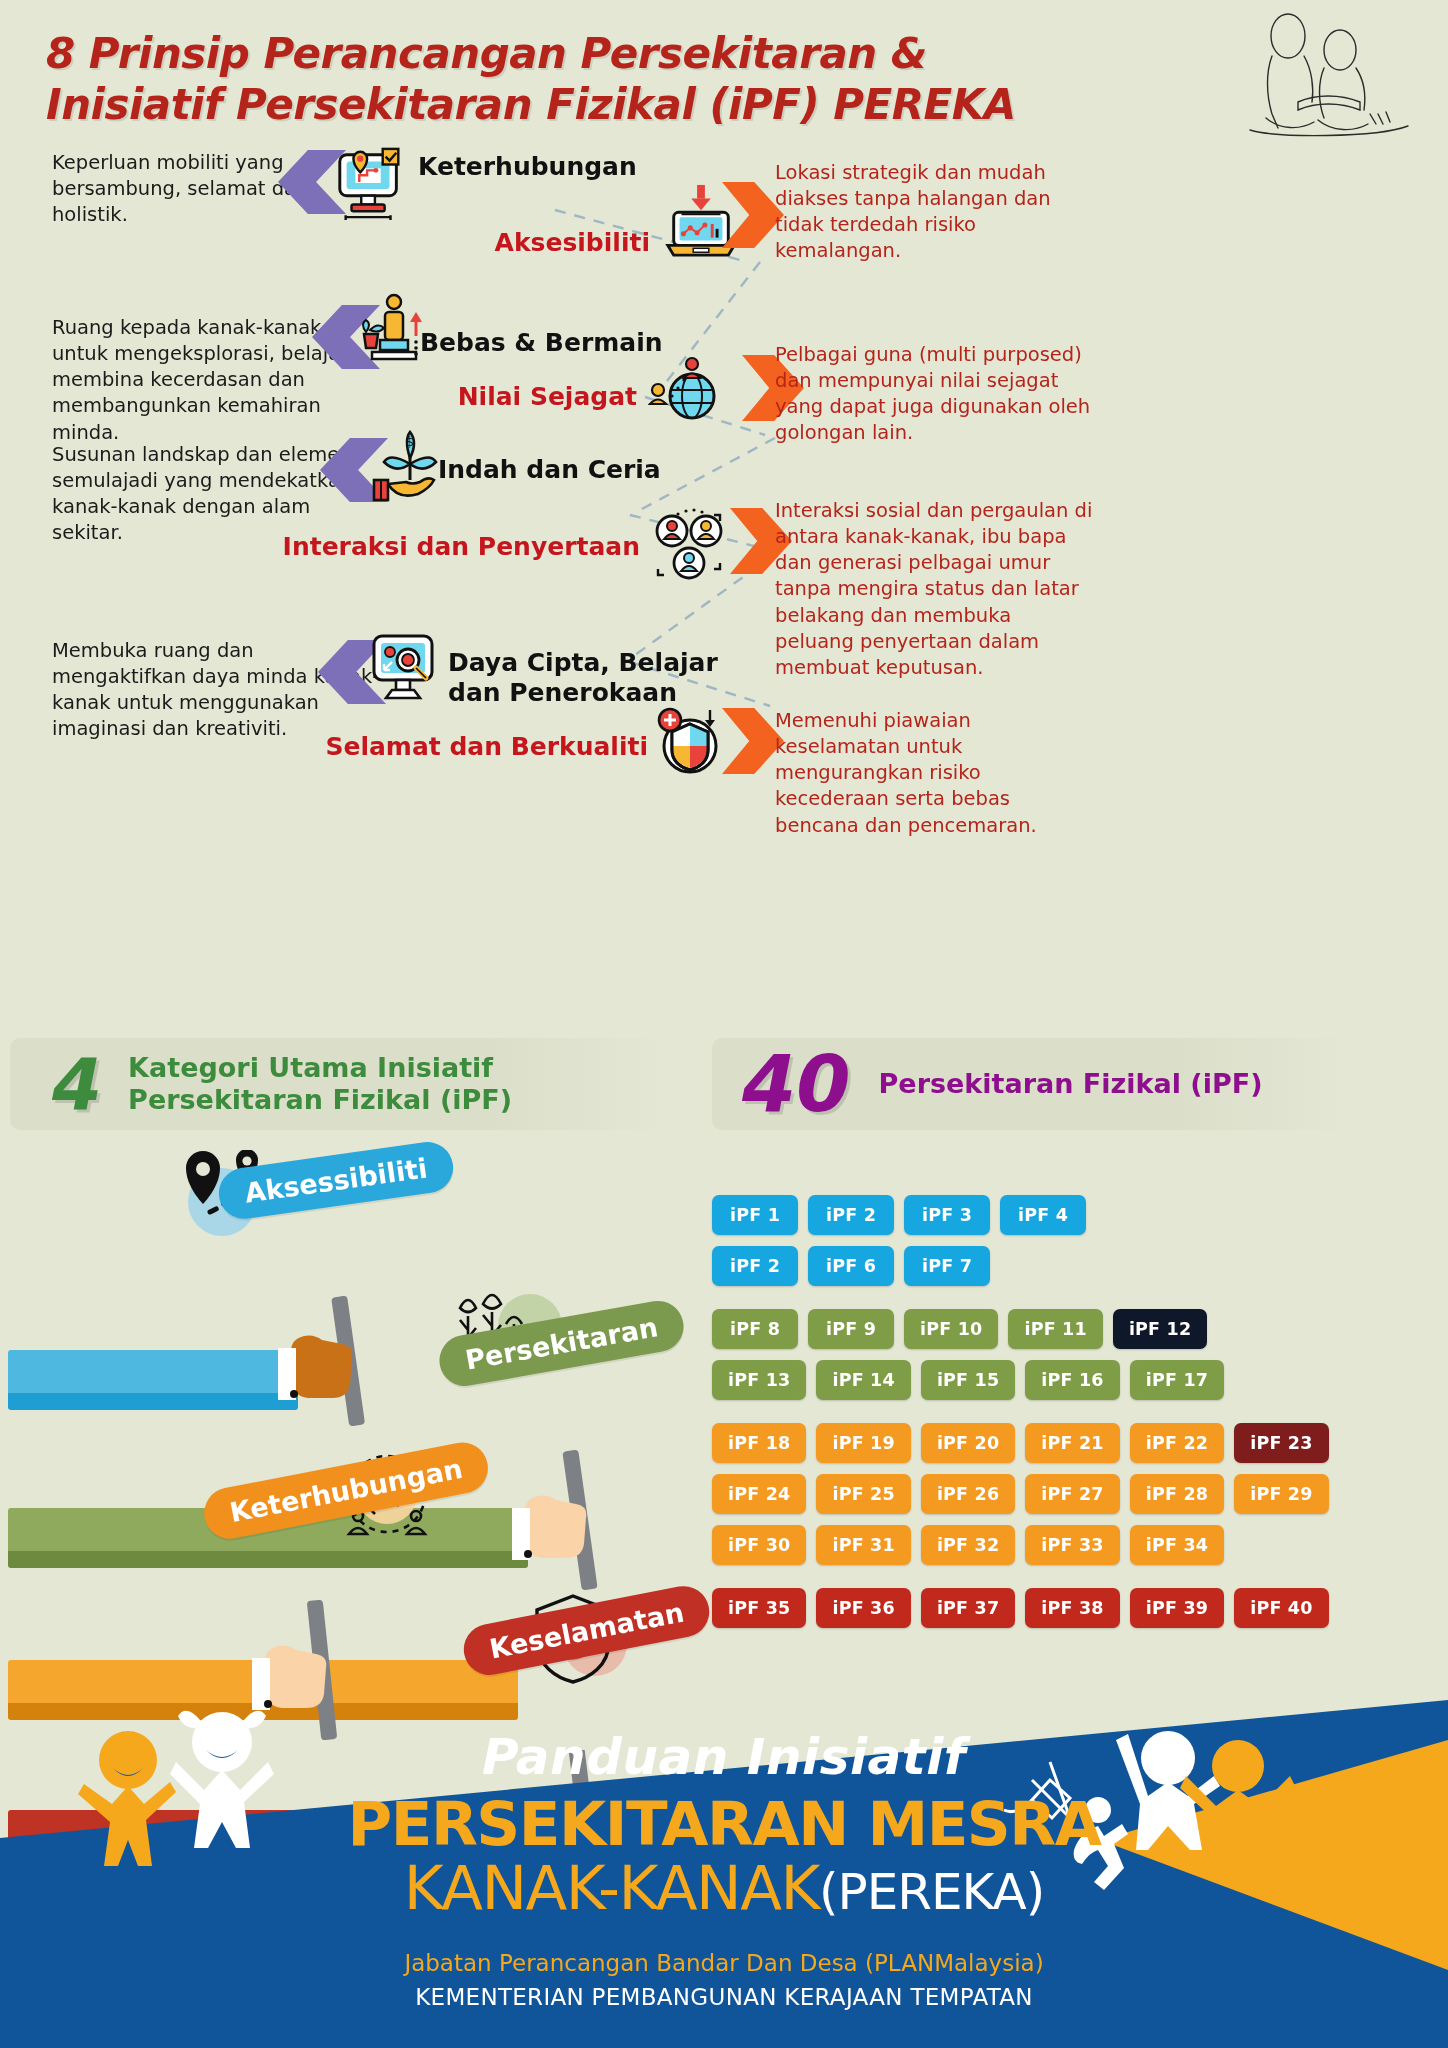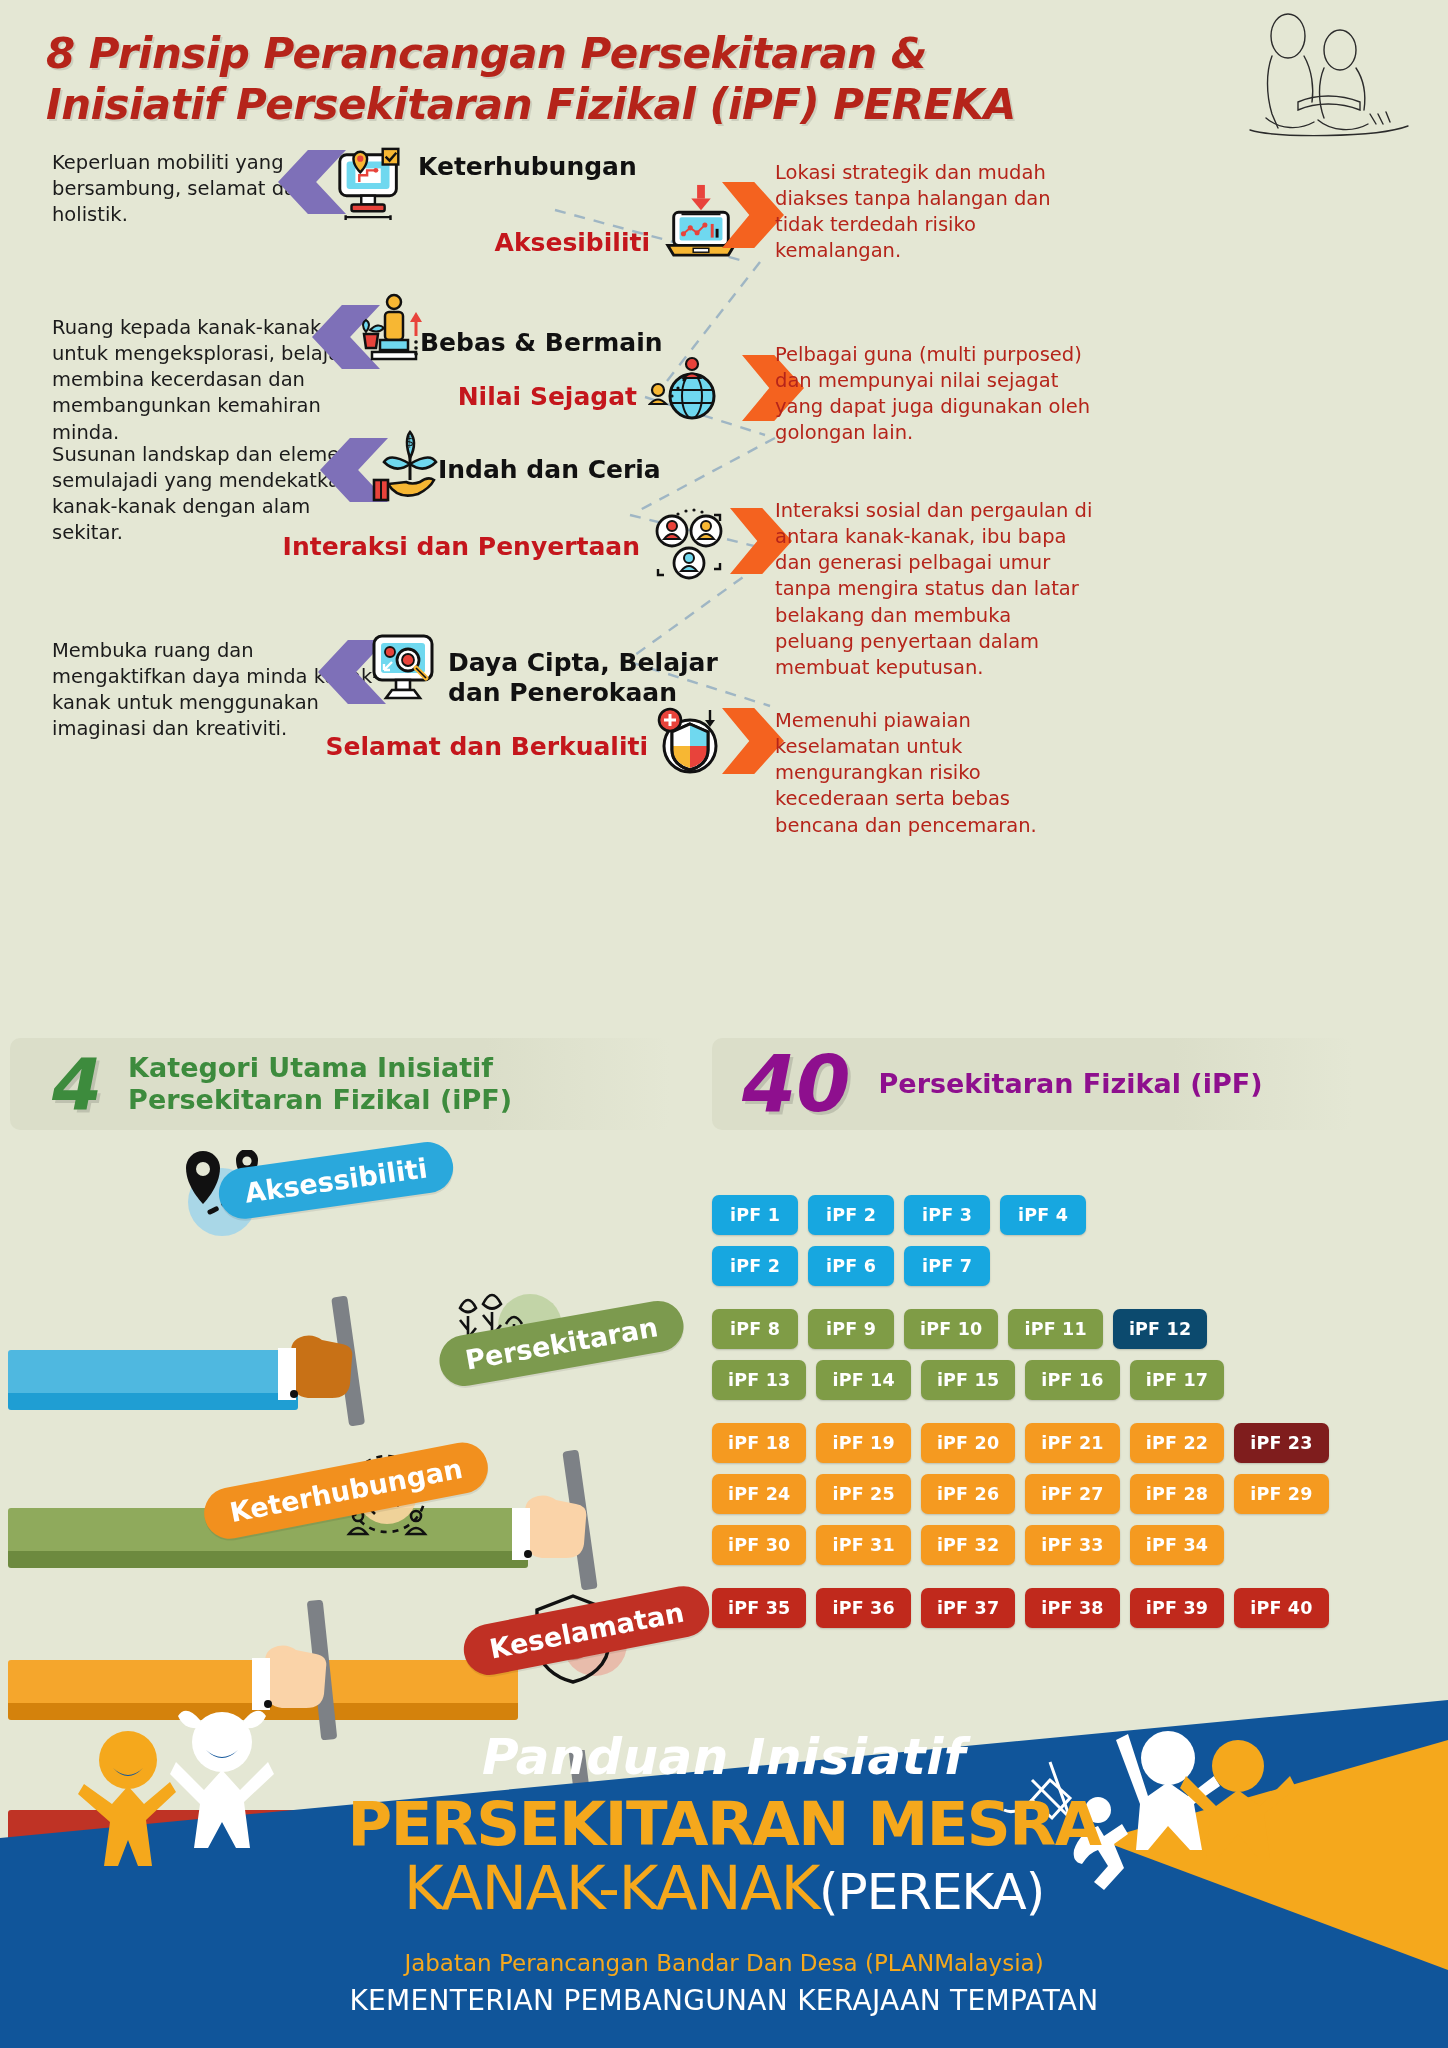--- a/index.html
+++ b/index.html
@@ -88,21 +88,21 @@
   
   .banner { position:absolute; left:0; bottom:0; width:1448px; height:348px; overflow:hidden; }
   .banner .bg { position:absolute; inset:0; }
   .btxt { position:absolute; left:0; width:1448px; text-align:center; }
   .b1 { color:#fff; font-size:50px; font-weight:bold; font-style:italic;
         font-family:"DejaVu Sans", sans-serif; letter-spacing:0.5px; }
   .b2 { color:#f5a81c; font-size:61px; font-weight:bold; letter-spacing:-1.5px; }
   .b3 { color:#f5a81c; font-size:61px; font-weight:normal; letter-spacing:-1.5px; }
   .b3 .pereka { color:#fff; font-size:50px; letter-spacing:-1px; }
   .b4 { color:#f5a81c; font-size:23px; }
-  .b5 { color:#fff; font-size:28px; letter-spacing:0.3px; }
+  .b5 { color:#fff; font-size:23px; letter-spacing:0.3px; }
 </style>
 </head>
 <body>
 
 <div class="page">
 
   <div class="header">
     <div class="title-line">8 Prinsip Perancangan Persekitaran &amp;</div>
     <div class="title-line">Inisiatif Persekitaran Fizikal (iPF) PEREKA</div>
   </div>
@@ -423,21 +423,21 @@
         <div class="ipfchip" style="background: rgb(23, 167, 224);">iPF 2</div>
         <div class="ipfchip" style="background: rgb(23, 167, 224);">iPF 6</div>
         <div class="ipfchip" style="background: rgb(23, 167, 224);">iPF 7</div>
       </div>
       <div class="grp-gap"></div>
       <div class="ipfrow">
         <div class="ipfchip" style="background: rgb(127, 156, 70);">iPF 8</div>
         <div class="ipfchip" style="background: rgb(127, 156, 70);">iPF 9</div>
         <div class="ipfchip" style="background: rgb(127, 156, 70);">iPF 10</div>
         <div class="ipfchip" style="background: rgb(127, 156, 70);">iPF 11</div>
-        <div class="ipfchip" style="background: #0c4a6e;">iPF 12</div>
+        <div class="ipfchip" style="background: #0f172a;">iPF 12</div>
       </div>
       <div class="ipfrow">
         <div class="ipfchip" style="background: rgb(127, 156, 70);">iPF 13</div>
         <div class="ipfchip" style="background: rgb(127, 156, 70);">iPF 14</div>
         <div class="ipfchip" style="background: rgb(127, 156, 70);">iPF 15</div>
         <div class="ipfchip" style="background: rgb(127, 156, 70);">iPF 16</div>
         <div class="ipfchip" style="background: rgb(127, 156, 70);">iPF 17</div>
       </div>
       <div class="grp-gap"></div>
       <div class="ipfrow">

